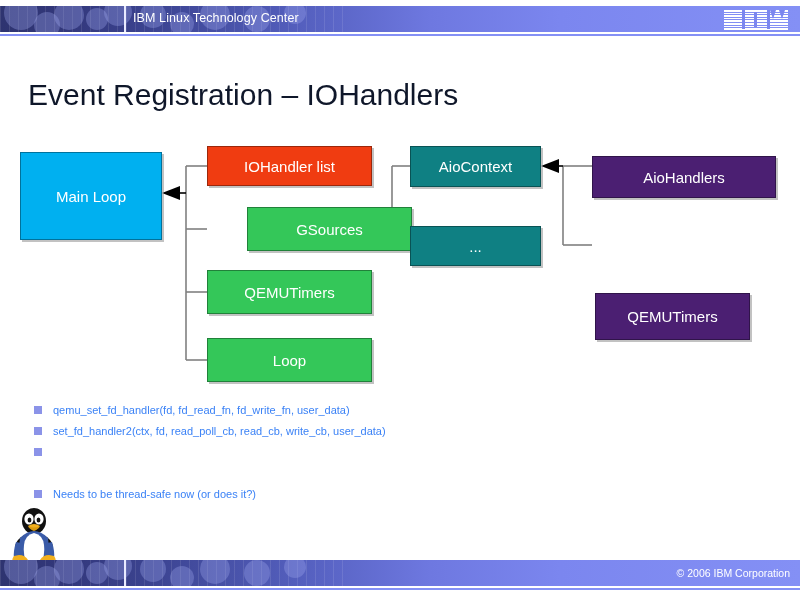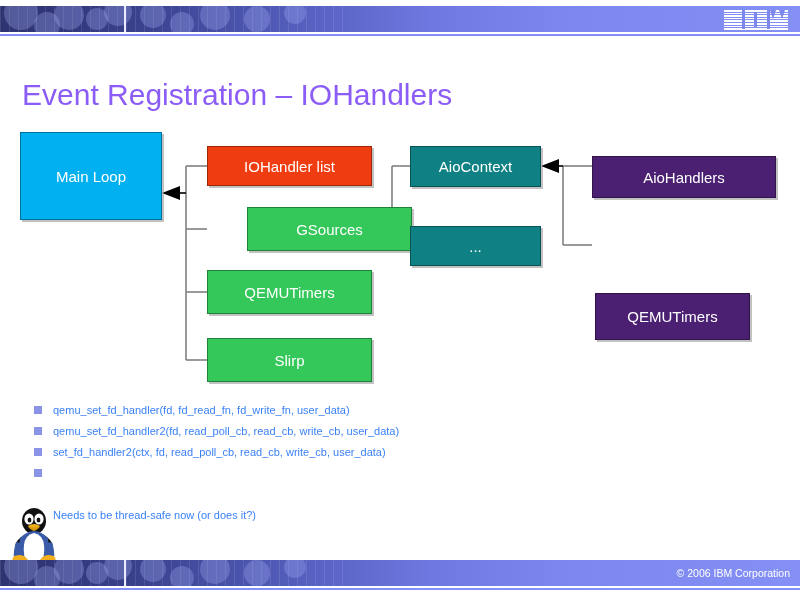--- a/index.html
+++ b/index.html
@@ -66,23 +66,23 @@
     width: 64px; height: 19px;
   }
   .ibm-logo .row {
     position: absolute; left: 0; width: 64px; height: 1.55px;
     background: #ffffff;
   }
 
   
   .slide-title {
     position: absolute;
-    left: 22px; top: 78px;
+    left: 28px; top: 78px;
     font-size: 30px;
-    color: #8b5cf6;
+    color: #0f172a;
     white-space: nowrap;
   }
 
   
   #diagram { position: absolute; left: 0; top: 0; width: 800px; height: 600px; }
   .node {
     position: absolute;
     display: flex; align-items: center; justify-content: center;
     color: #ffffff;
     font-size: 15px;
@@ -136,20 +136,21 @@
     <div class="bcircle" style="left:34px; top:6px;  width:26px; height:26px;"></div>
     <div class="bcircle" style="left:54px; top:-6px; width:30px; height:30px;"></div>
     <div class="bcircle" style="left:86px; top:2px;  width:22px; height:22px;"></div>
     <div class="bcircle" style="left:104px;top:-8px; width:28px; height:28px;"></div>
     <div class="bcircle" style="left:140px;top:-4px; width:26px; height:26px;"></div>
     <div class="bcircle" style="left:170px;top:6px;  width:24px; height:24px;"></div>
     <div class="bcircle" style="left:200px;top:-6px; width:30px; height:30px;"></div>
     <div class="bcircle" style="left:244px;top:0px;  width:26px; height:26px;"></div>
     <div class="bcircle" style="left:284px;top:-4px; width:22px; height:22px;"></div>
     <div class="bsplit"></div>
+    <div class="banner-title">IBM Linux Technology Center</div>
     <div class="ibm-logo">
       <div class="row" style="top:0px;"></div>
       <div class="row" style="top:2.6px;"></div>
       <div class="row" style="top:5.2px;"></div>
       <div class="row" style="top:7.8px;"></div>
       <div class="row" style="top:10.4px;"></div>
       <div class="row" style="top:13px;"></div>
       <div class="row" style="top:15.6px;"></div>
       <div class="row" style="top:18.2px;"></div>
       <svg width="64" height="19" style="position:absolute;left:0;top:0;">
@@ -184,57 +185,53 @@
       <line x1="392" y1="229" x2="386" y2="229" stroke="#000000" stroke-width="1.6"></line>
       <polygon points="372,229 390,222 390,236" fill="#000000"></polygon>
 
       <line x1="563" y1="166" x2="563" y2="245" stroke="#808080" stroke-width="1.6"></line>
       <line x1="563" y1="166" x2="592" y2="166" stroke="#808080" stroke-width="1.6"></line>
       <line x1="563" y1="245" x2="592" y2="245" stroke="#808080" stroke-width="1.6"></line>
       <line x1="563" y1="166" x2="556" y2="166" stroke="#000000" stroke-width="1.6"></line>
       <polygon points="541,166 559,159 559,173" fill="#000000"></polygon>
     </svg>
 
-    <div class="node n-mainloop" style="left:20px;  top:132px; width:142px; height:88px;">
+    <div class="node n-mainloop" style="left:20px;  top:152px; width:142px; height:88px;">
       <span>Main Loop</span>
     </div>
     <div class="node n-iohandler" style="left:207px; top:146px; width:165px; height:40px;">
       <span>IOHandler list</span>
     </div>
     <div class="node n-green" style="left:207px; top:207px; width:165px; height:44px;margin-left:40px;">
       <span>GSources</span>
     </div>
     <div class="node n-green" style="left:207px; top:270px; width:165px; height:44px;">
       <span>QEMUTimers</span>
     </div>
     <div class="node n-green" style="left:207px; top:338px; width:165px; height:44px;">
-      <span>Slirp</span>
+      <span>Loop</span>
     </div>
     <div class="node n-teal" style="left:410px; top:146px; width:131px; height:41px;">
       <span>AioContext</span>
     </div>
     <div class="node n-teal" style="left:410px; top:226px; width:131px; height:40px;">
       <span>...</span>
     </div>
     <div class="node n-purple" style="left:592px; top:156px; width:184px; height:42px;">
       <span>AioHandlers</span>
     </div>
     <div class="node n-purple" style="left:595px; top:293px; width:155px; height:47px;">
       <span>QEMUTimers</span>
     </div>
   </div>
 
   <div class="bullets">
     <div class="bullet-row">
       <div class="bullet-mark"></div>
       <div class="bullet-text">qemu_set_fd_handler(fd, fd_read_fn, fd_write_fn, user_data)</div>
-    </div>
-    <div class="bullet-row">
-      <div class="bullet-mark"></div>
-      <div class="bullet-text">qemu_set_fd_handler2(fd, read_poll_cb, read_cb, write_cb, user_data)</div>
     </div>
     <div class="bullet-row">
       <div class="bullet-mark"></div>
       <div class="bullet-text bold">set_fd_handler2(ctx, fd, read_poll_cb, read_cb, write_cb, user_data)</div>
     </div>
     <div class="bullet-row spacer">
       <div class="bullet-mark"></div>
       <div class="bullet-text"></div>
     </div>
     <div class="bullet-row last">

